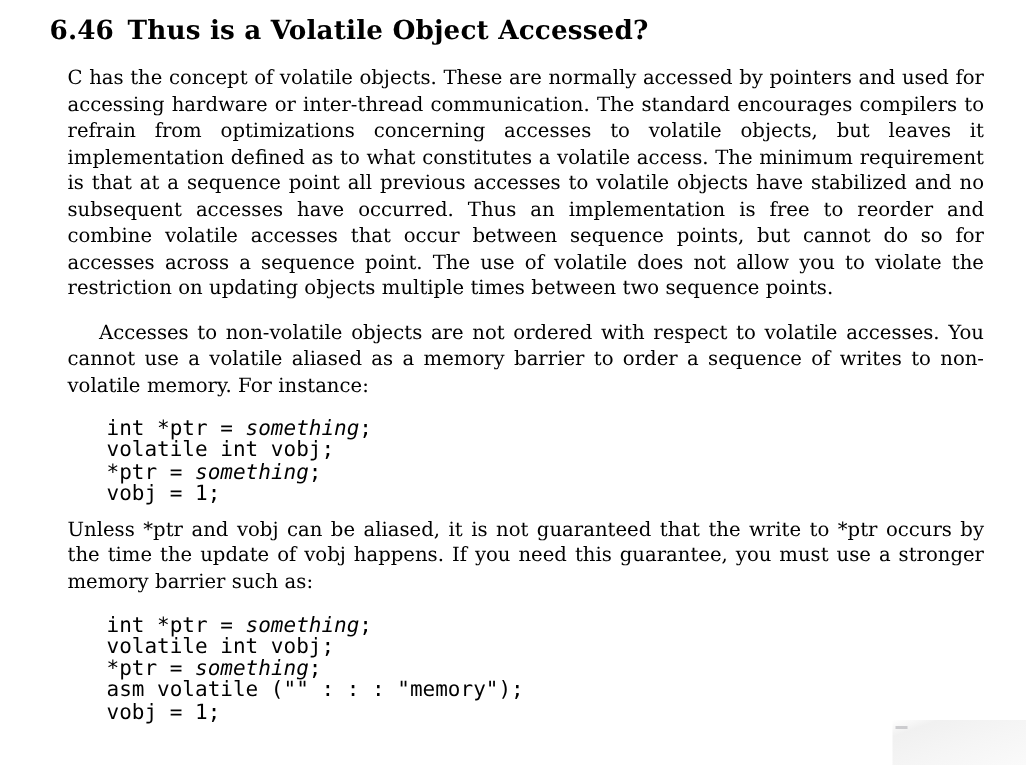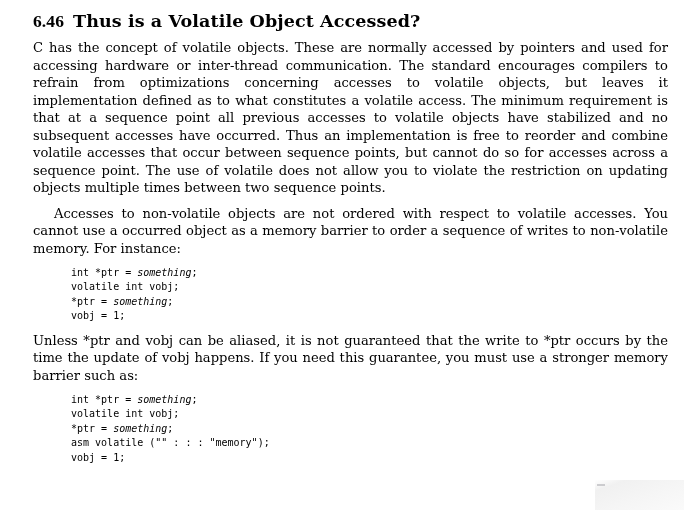--- a/index.html
+++ b/index.html
@@ -34,26 +34,25 @@
     font-family: "DejaVu Serif", "Liberation Serif", serif;
     font-weight: bold;
     font-size: 17.5px;
     line-height: 22px;
     margin: 0 0 7px 0;
     letter-spacing: 0.1px;
     white-space: nowrap;
   }
   .section-heading .sec-num {
     margin-right: 9px;
-    font-family: Liberation Serif, serif;
   }
 
   
   p.body-par {
-    margin: 0;
+    margin: 12px;
     font-size: 13.1px;
     line-height: 17.55px;
     text-align: justify;
     text-justify: inter-word;
     font-family: "DejaVu Serif", "Liberation Serif", serif;
     word-spacing: 0.1px;
   }
   p.indent {
     text-indent: 21px;
   }
@@ -62,21 +61,21 @@
   }
   .math-it {
     font-family: "DejaVu Serif", "Liberation Serif", serif;
   }
 
   
   pre.code-block {
     margin: 8px 0 0 0;
     padding: 0 0 0 38px;
     font-family: "DejaVu Sans Mono", "Liberation Mono", monospace;
-    font-size: 10px;
+    font-size: 14px;
     line-height: 14.6px;
     white-space: pre;
     color: #000000;
   }
   pre.code-block .cm-it {
     font-style: italic;
   }
   .code-line { display: block; }
 
   
@@ -104,21 +103,21 @@
 
 <div class="page">
   <div class="content">
 
     <h2 class="section-heading">
       <span class="sec-num">6.46</span><span>Thus is a Volatile Object Accessed?</span>
     </h2>
 
     <p class="body-par">C has the concept of volatile objects. These are normally accessed by pointers and used for accessing hardware or inter-thread communication. The standard encourages compilers to refrain from optimizations concerning accesses to volatile objects, but leaves it implementation defined as to what constitutes a volatile access. The minimum requirement is that at a sequence point all previous accesses to volatile objects have stabilized and no subsequent accesses have occurred. Thus an implementation is free to reorder and combine volatile accesses that occur between sequence points, but cannot do so for accesses across a sequence point. The use of volatile does not allow you to violate the restriction on updating objects multiple times between two sequence points.</p>
 
-    <p class="body-par indent gap-before">Accesses to non-volatile objects are not ordered with respect to volatile accesses. You cannot use a occurred object as a memory barrier to order a sequence of writes to non-volatile memory. For instance:</p>
+    <p class="body-par indent gap-before">Accesses to non-volatile objects are not ordered with respect to volatile accesses. You cannot use a volatile aliased as a memory barrier to order a sequence of writes to non-volatile memory. For instance:</p>
 
     <pre class="code-block"><span class="code-line"><span>int *ptr = </span><span class="cm-it">something</span><span>;</span></span><span class="code-line"><span>volatile int vobj;</span></span><span class="code-line"><span>*ptr = </span><span class="cm-it">something</span><span>;</span></span><span class="code-line"><span>vobj = 1;</span></span></pre>
 
     <p class="body-par gap-before"><span>Unless </span><span class="math-it">*ptr</span><span> and </span><span class="math-it">vobj</span><span> can be aliased, it is not guaranteed that the write to </span><span class="math-it">*ptr</span><span> occurs by the time the update of </span><span class="math-it">vobj</span><span> happens. If you need this guarantee, you must use a stronger memory barrier such as:</span></p>
 
     <pre class="code-block"><span class="code-line"><span>int *ptr = </span><span class="cm-it">something</span><span>;</span></span><span class="code-line"><span>volatile int vobj;</span></span><span class="code-line"><span>*ptr = </span><span class="cm-it">something</span><span>;</span></span><span class="code-line"><span>asm volatile ("" : : : "memory");</span></span><span class="code-line"><span>vobj = 1;</span></span></pre>
 
   </div>
 
   <div class="corner-artifact"></div>

